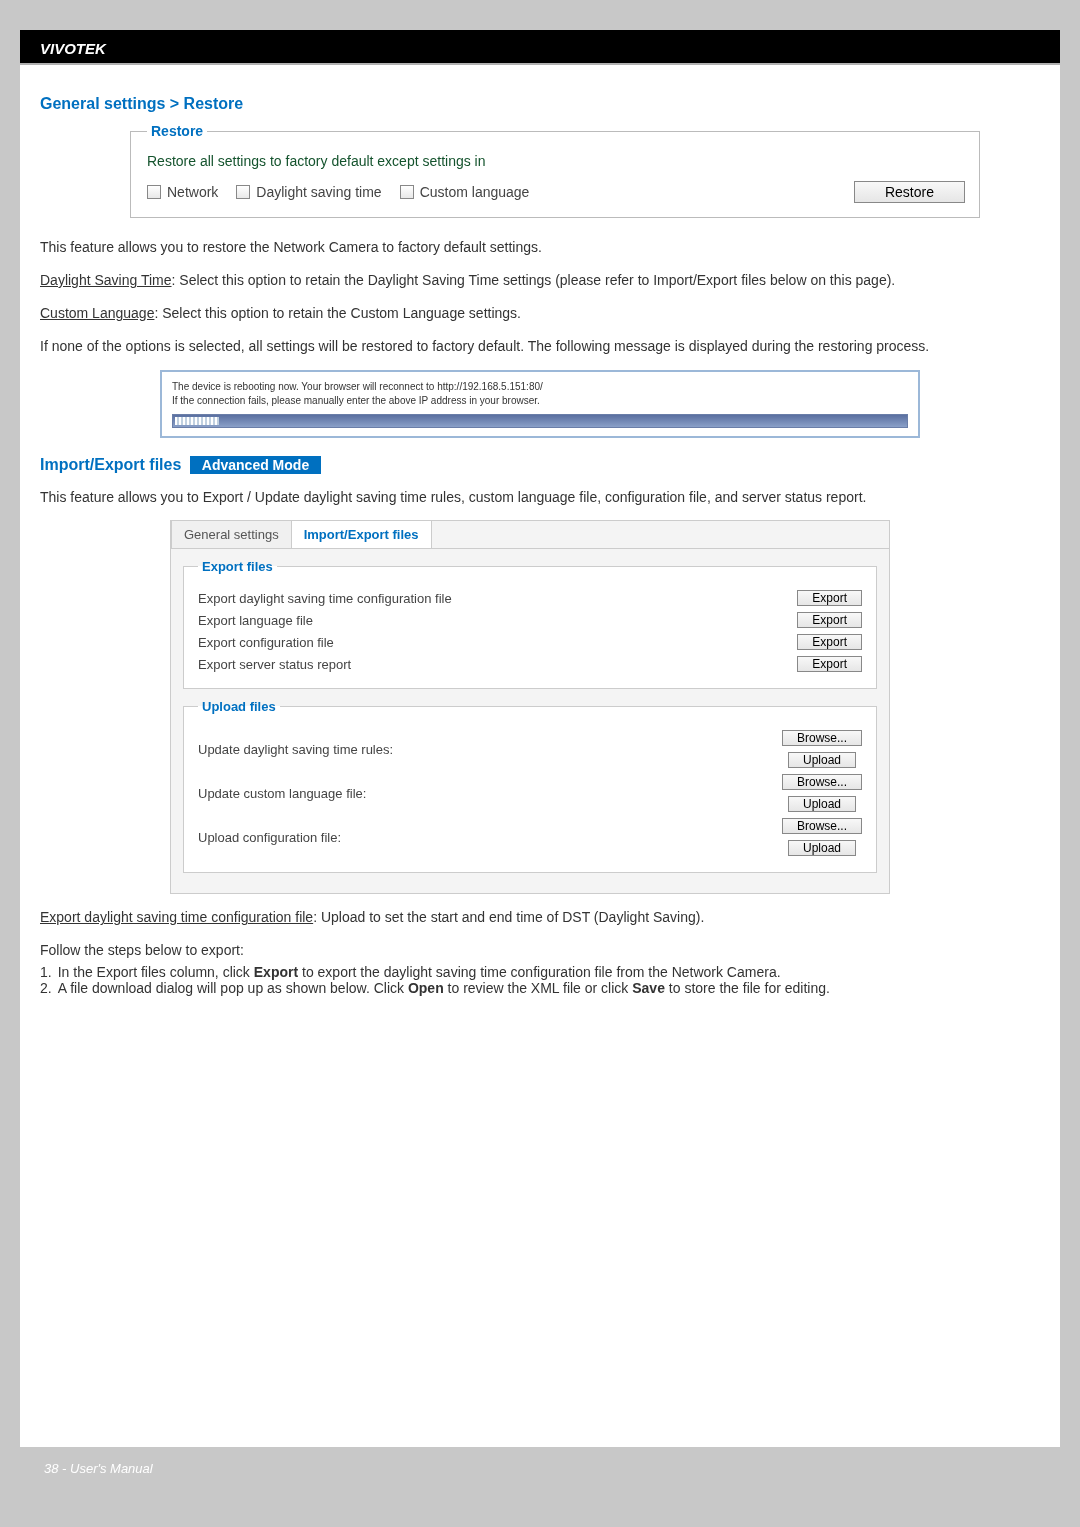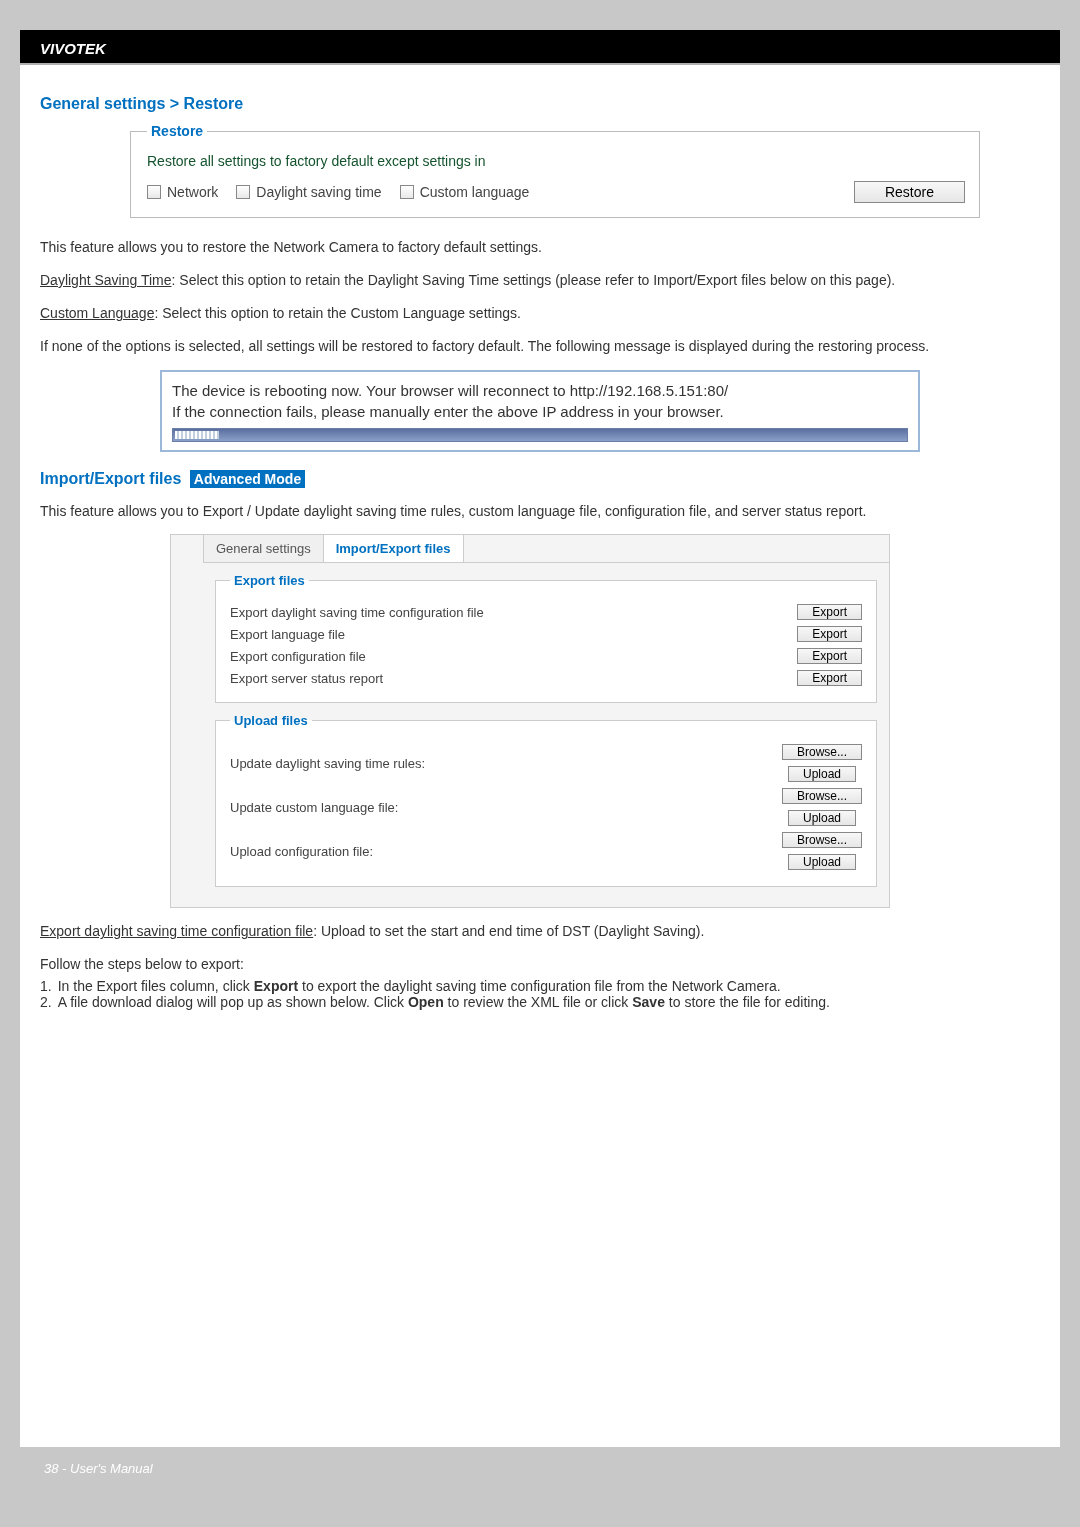--- a/index.html
+++ b/index.html
@@ -90,50 +90,49 @@
   .u { text-decoration: underline; }
   .reboot-box {
     border: 2px solid #9cb8d8;
     background: #fff;
     margin: 12px 120px 18px 120px;
     padding: 0;
   }
   .reboot-text {
     padding: 8px 10px 0 10px;
     color: #333;
-    font-size: 15px;
+    font-size: 10px;
     line-height: 1.4;
   }
   .progress {
     margin: 6px 10px 8px 10px;
     height: 14px;
     background: linear-gradient(#5a6fa0, #8aa0c8);
     border: 1px solid #6a7ea8;
     position: relative;
   }
   .progress-fill {
     position: absolute;
     left: 2px; top: 2px; bottom: 2px;
     width: 6%;
     background: repeating-linear-gradient(90deg,#fff,#fff 2px,#c0d0e0 2px,#c0d0e0 4px);
   }
   .adv-mode {
     display: inline-block;
     background: #0070c0;
     color: #fff;
-    padding: 1px 4px;
+    padding: 1px 12px;
     font-size: 14px;
     margin-left: 4px;
   }
   .tabs-wrap {
     margin: 10px 150px 0 130px;
     border: 1px solid #ccc;
     background: #f4f4f4;
     padding-bottom: 10px;
-    padding-left: 32px;
   }
   .tabs-row {
     display: flex;
     border-bottom: 1px solid #ccc;
   }
   .tab {
     padding: 6px 12px;
     font-size: 13px;
     color: #555;
     border: 1px solid #ccc;

